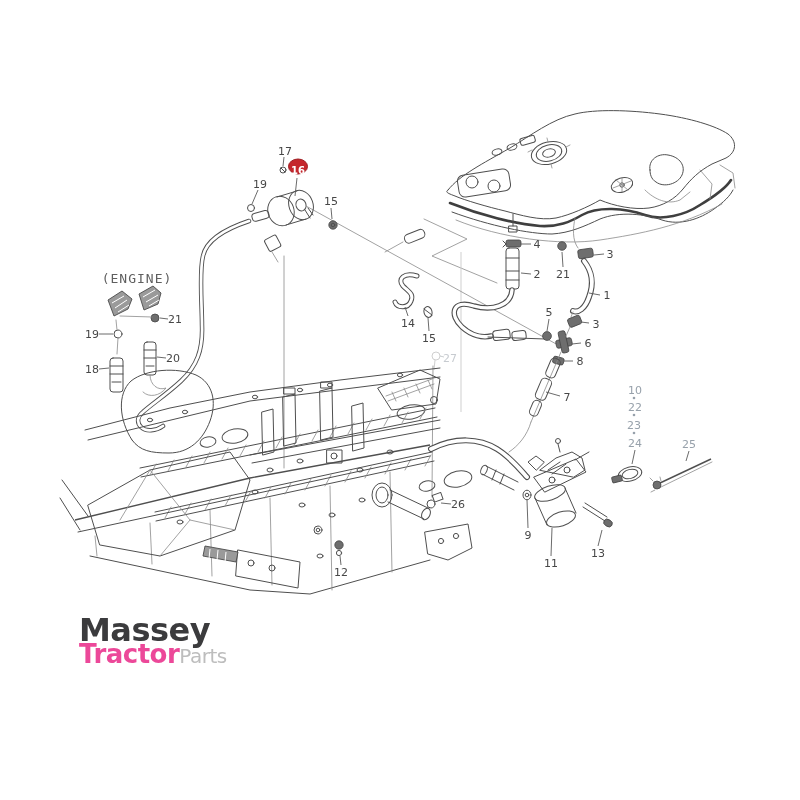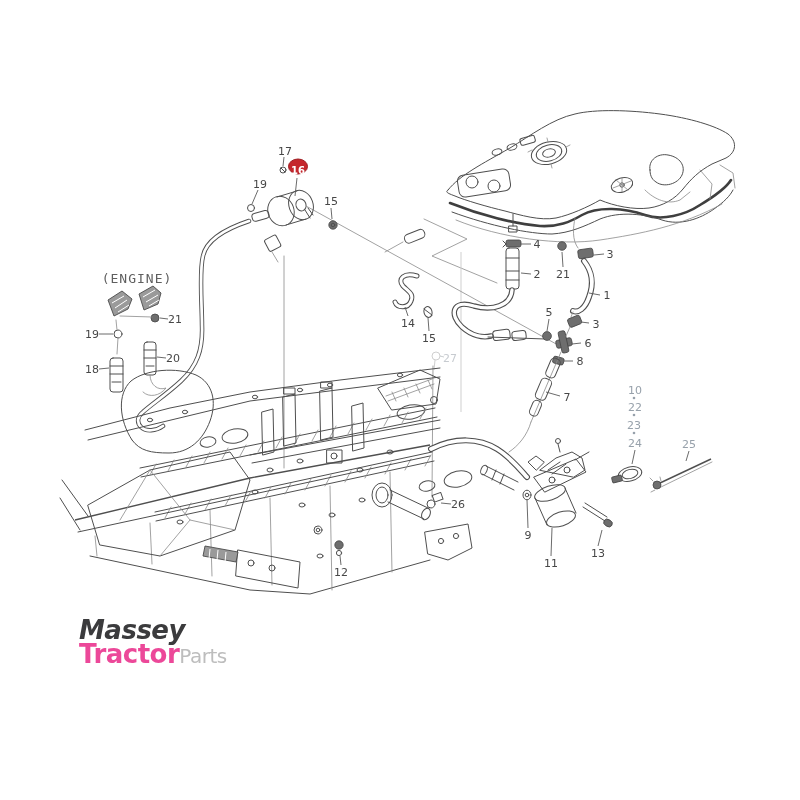--- a/index.html
+++ b/index.html
@@ -25,21 +25,21 @@
   text.callout{font-family:"DejaVu Sans",sans-serif;font-size:11px;fill:#474747;
                text-anchor:middle;}
   text.callout.muted{fill:#97a1ab;}
   text.callout.faint{fill:#c7cbd0;}
   text.callout.highlight{fill:#ffffff;font-size:10px;font-weight:bold;}
   text.engine{font-family:"DejaVu Sans Mono",monospace;font-size:13px;fill:#5f5f5f;
               letter-spacing:1px;text-anchor:middle;}
 
   
   #logo{position:absolute;left:79px;top:618px;line-height:24px;white-space:nowrap;}
-  #logo .l1{font-size:26px;font-weight:bold;color:#3b3b3d;letter-spacing:-.5px;font-style:italic;}
+  #logo .l1{font-size:32px;font-weight:bold;color:#3b3b3d;letter-spacing:-.5px;}
   #logo .l2r{font-size:26px;font-weight:bold;color:#ec4899;letter-spacing:-.5px;}
   #logo .l2g{font-size:20px;font-weight:400;color:#bdbdbd;letter-spacing:-.5px;}
 </style>
 </head>
 <body>
 
 <div id="stage">
 
 <svg id="diagram-svg" width="800" height="800" viewBox="0 0 800 800">
 

